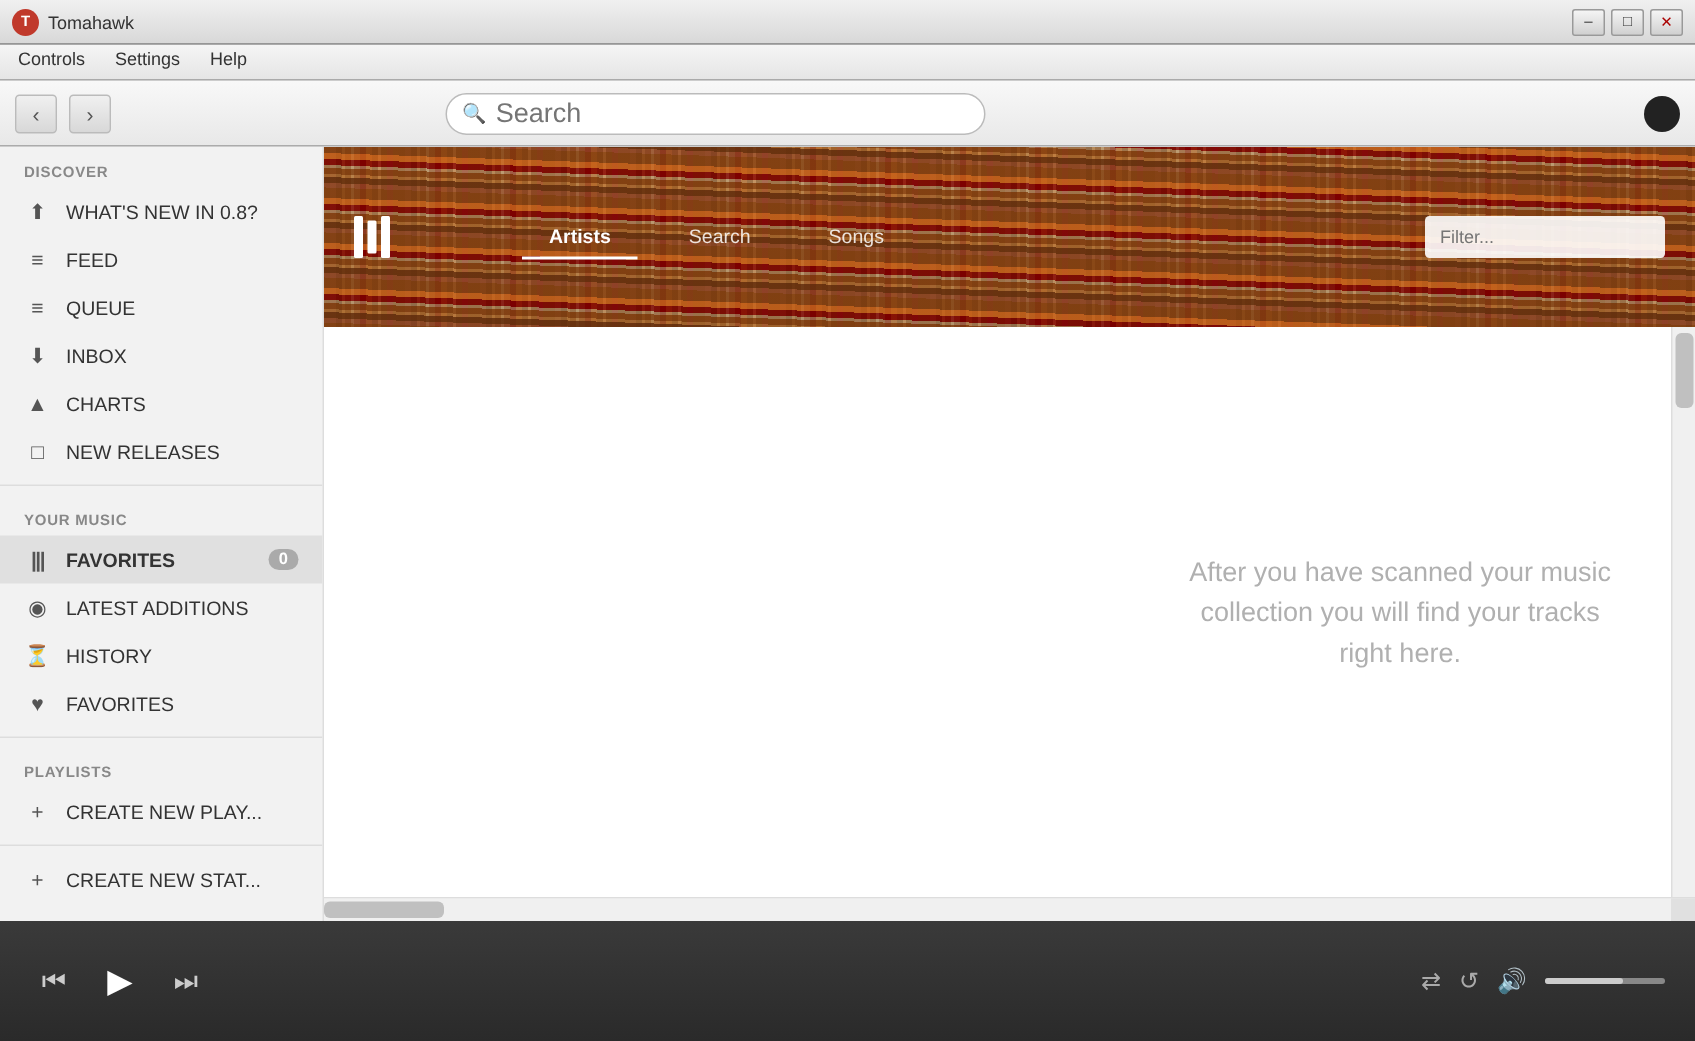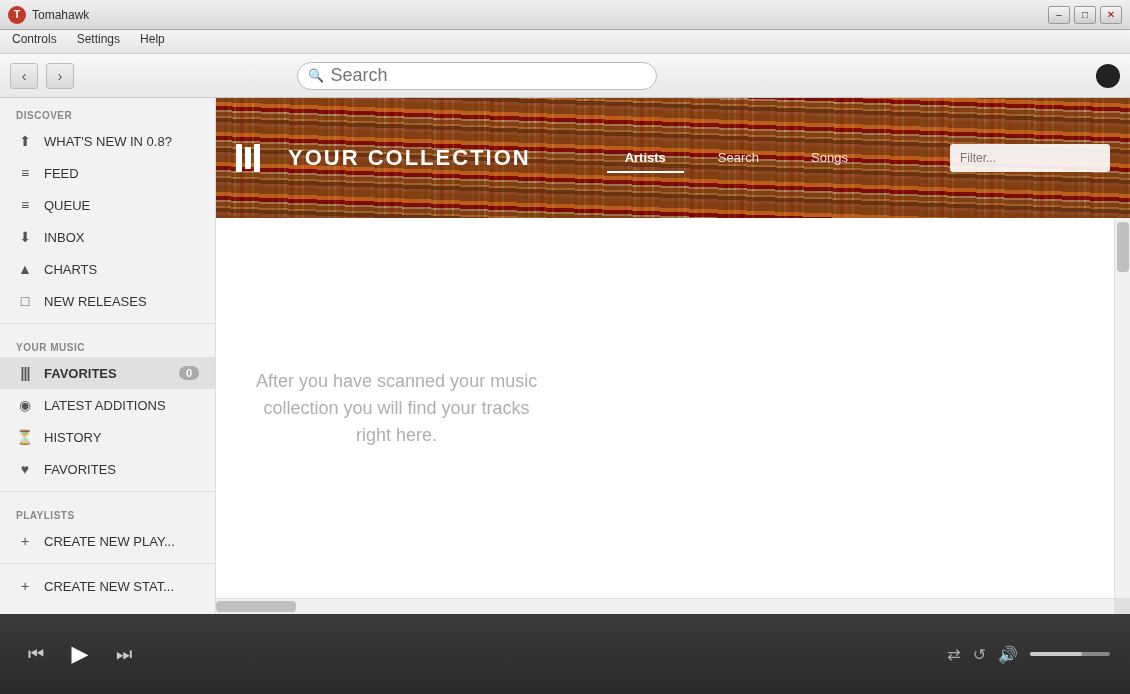--- a/index.html
+++ b/index.html
@@ -248,21 +248,21 @@
     .content-body {
       flex: 1;
       display: flex;
       overflow: hidden;
       position: relative;
     }
 
     
     .empty-state {
       flex: 1;
-      display: flex; align-items: center; justify-content: flex-start;
+      display: flex; align-items: center; justify-content: flex-end;
       color: #b0b0b0;
       font-size: 18px;
       text-align: center;
       line-height: 1.5;
       padding: 40px;
     }
 
     
     .content-scrollbar {
       width: 16px;
@@ -433,21 +433,20 @@
 
   <div class="content-area">
 
     <div class="collection-banner">
       <div class="banner-bg-records"></div>
       <div class="collection-icon">
         <div class="collection-icon-bar"></div>
         <div class="collection-icon-bar"></div>
         <div class="collection-icon-bar"></div>
       </div>
-      <span class="banner-title">YOUR COLLECTION</span>
       <div class="banner-tabs">
         <div class="banner-tab active">Artists</div>
         <div class="banner-tab">Search</div>
         <div class="banner-tab">Songs</div>
       </div>
       <div class="banner-filter">
         <input type="text" placeholder="Filter..." style="">
       </div>
     </div>
 

